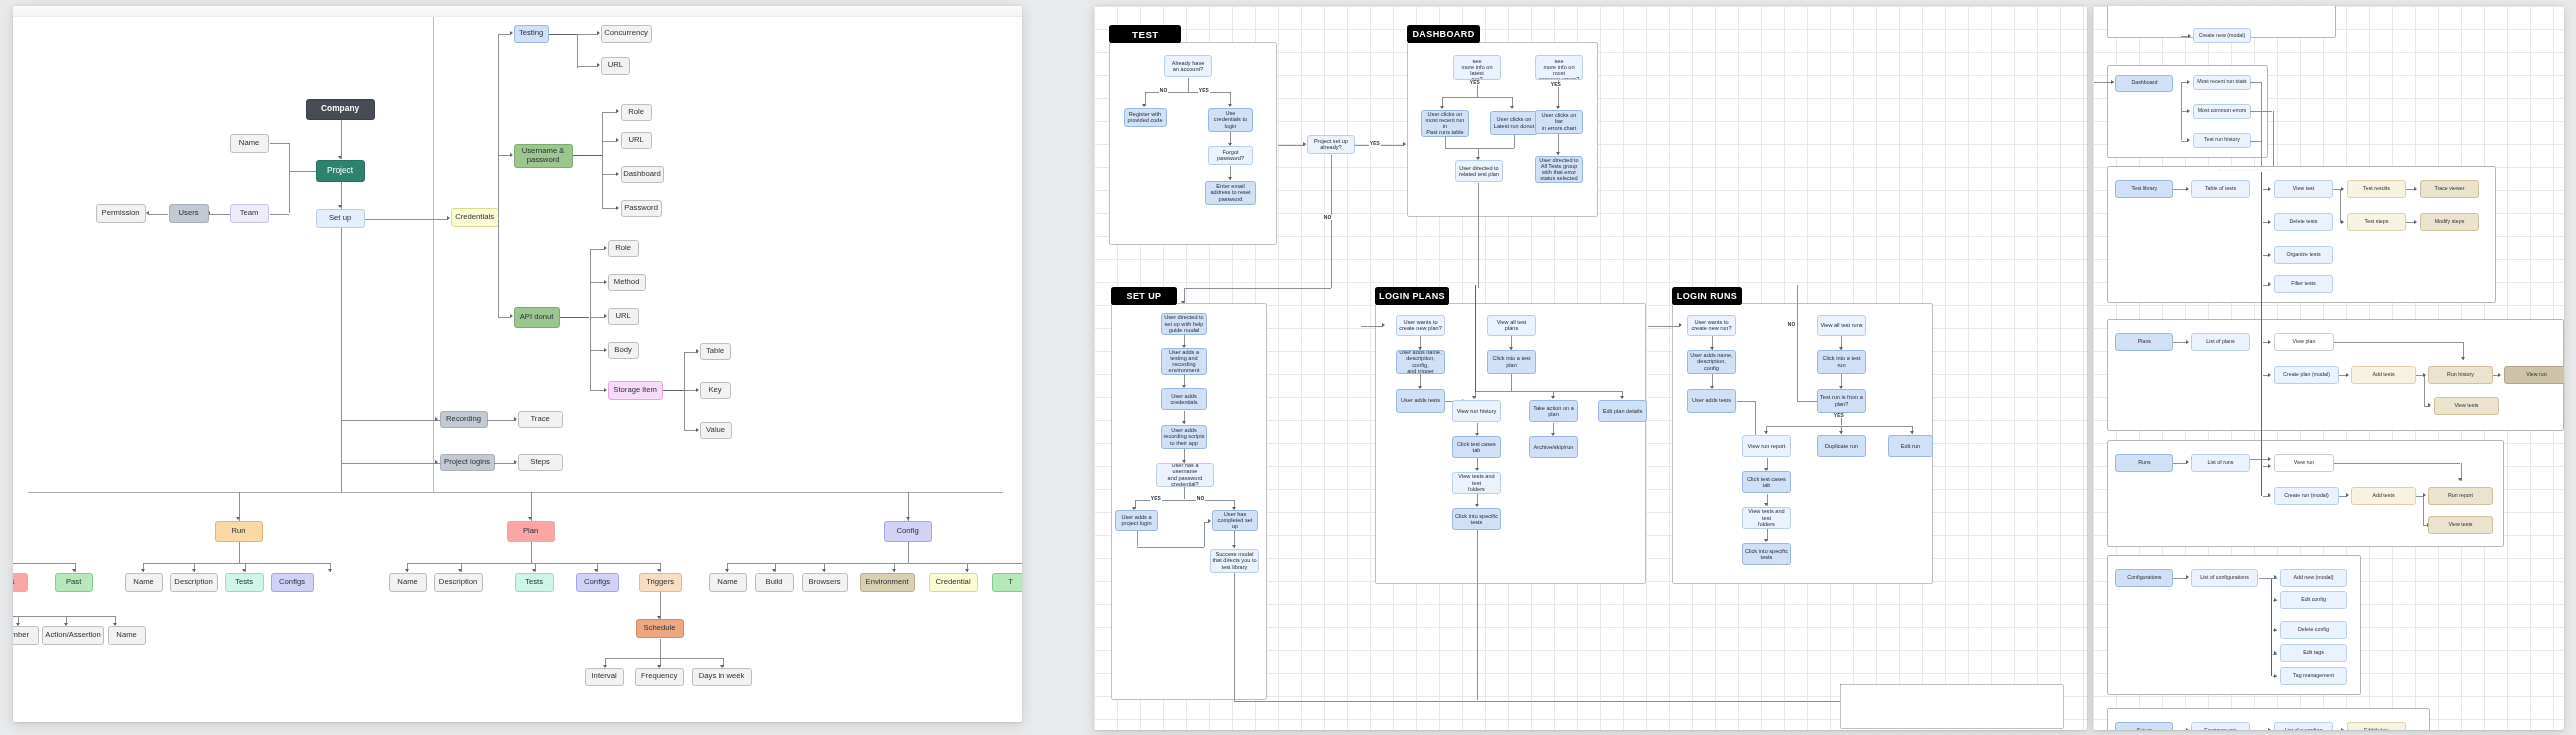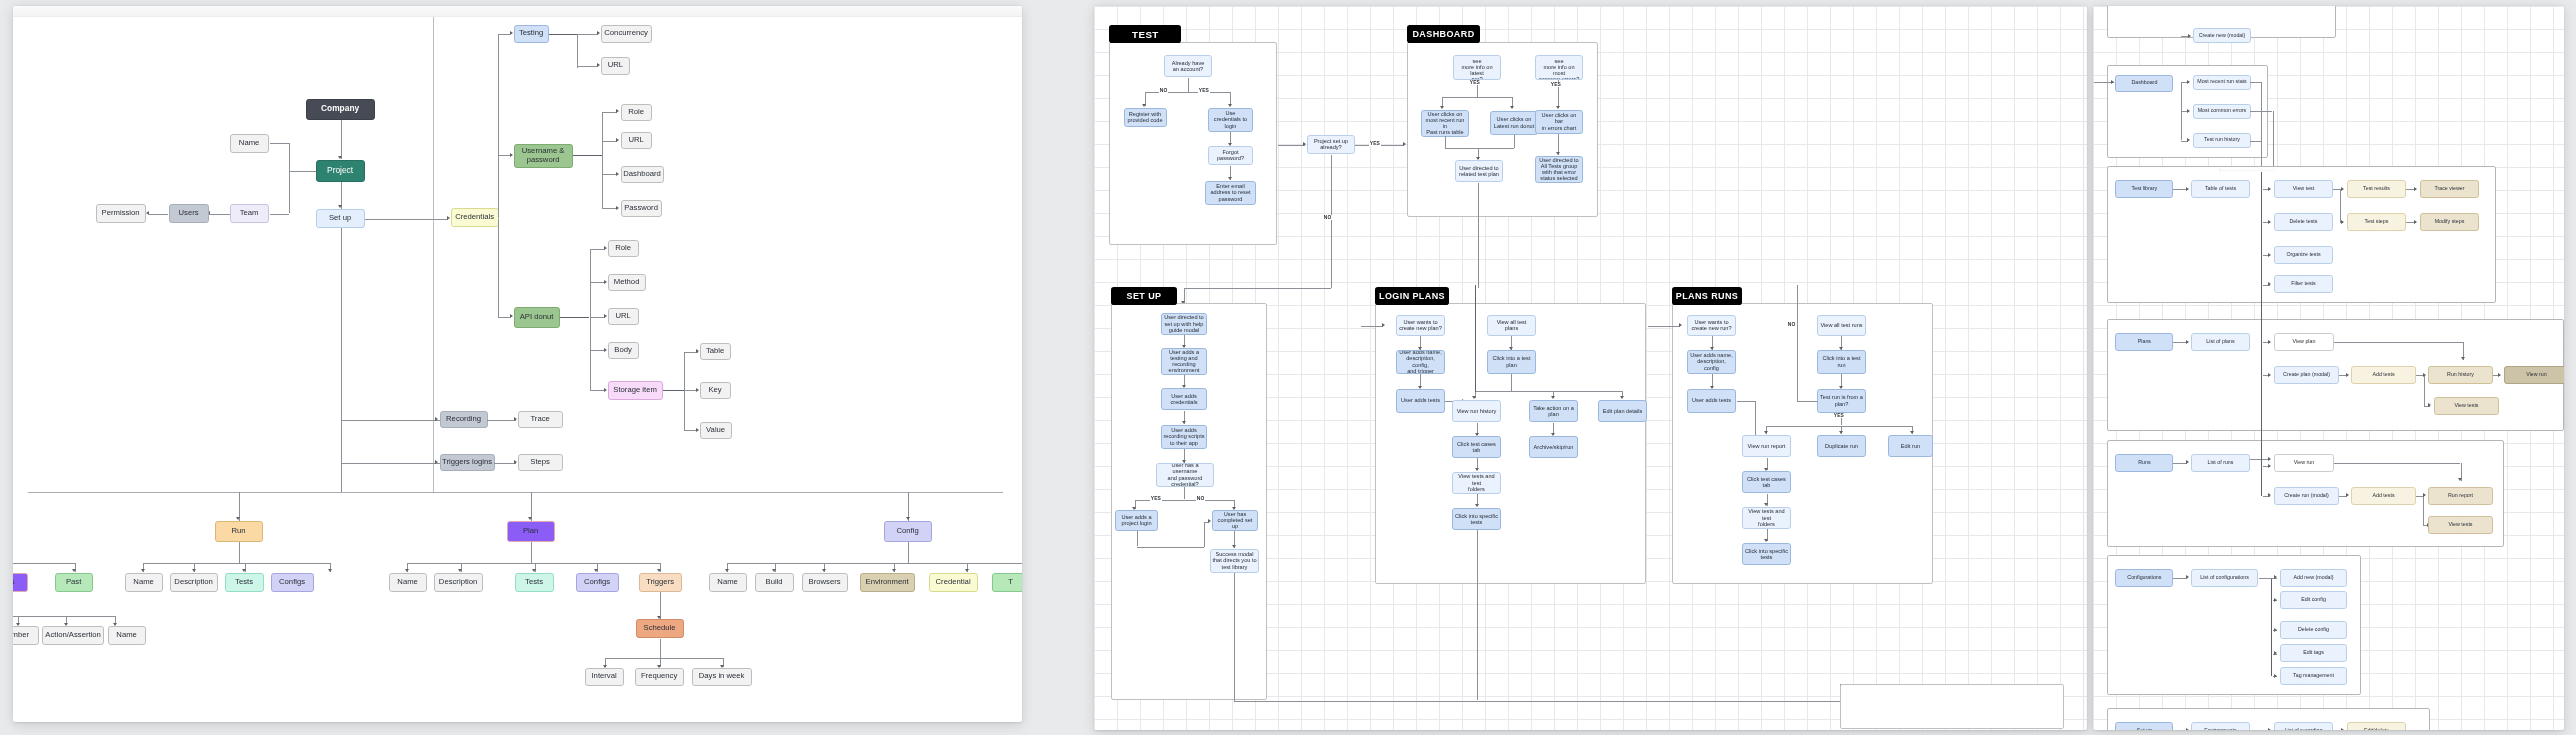--- a/index.html
+++ b/index.html
@@ -63,21 +63,21 @@
   .n-paleblue{background:#eaf2fd; border-color:#b9cfe9; }
   .n-yellow { background:#fbfbd3; border-color:#d9d98f; }
   .n-green  { background:#9cc68f; border-color:#7eac70; }
   .n-green2 { background:#b6e8b9; border-color:#86c98c; }
   .n-pink   { background:#f7dbf8; border-color:#dba9de; }
   .n-mint   { background:#cdf5e8; border-color:#93ddc6; }
   .n-periw  { background:#d2d2f7; border-color:#a5a5e0; }
   .n-orange { background:#fbd9a5; border-color:#dcb675; }
   .n-peach  { background:#f9ddc3; border-color:#ddb894; }
   .n-salmon { background:#eda882; border-color:#d18c66; }
-  .n-rose   { background:#8b5cf6; border-color:#e2aab0; }
+  .n-rose   { background:#fca5a5; border-color:#e2aab0; }
   .n-khaki  { background:#d8d0b0; border-color:#b8ad88; }
   .n-cream  { background:#f8f2e0; border-color:#ded2ac; }
   .n-cream2 { background:#ece3cf; border-color:#cfc09a; }
   .n-tan    { background:#cdc3a8; border-color:#b0a486; }
   .n-white  { background:#ffffff; border-color:#c9ccd1; }
 
   
   .frame {
     position:absolute;
     border:0.7px solid #b5b5b5;
@@ -228,21 +228,21 @@
 
       <div class="ln lh" style="left:328px;top:414px;width:100px;"></div>
       <div class="arrow ar-r" style="left:422px;top:411px;"></div>
       <div class="node n-slate" style="left:427px;top:405px;width:48px;height:17px;">Recording</div>
       <div class="ln lh" style="left:474px;top:414px;width:29.5px;"></div>
       <div class="arrow ar-r" style="left:501px;top:411px;"></div>
       <div class="node n-grey" style="left:505px;top:405px;width:45px;height:17px;">Trace</div>
 
       <div class="ln lh" style="left:328px;top:457px;width:100px;"></div>
       <div class="arrow ar-r" style="left:422px;top:454px;"></div>
-      <div class="node n-slate" style="left:427px;top:448px;width:55px;height:17px;">Triggers logins</div>
+      <div class="node n-slate" style="left:427px;top:448px;width:55px;height:17px;">Project logins</div>
       <div class="ln lh" style="left:481px;top:457px;width:22.4px;"></div>
       <div class="arrow ar-r" style="left:501px;top:454px;"></div>
       <div class="node n-grey" style="left:505px;top:448px;width:45px;height:17px;">Steps</div>
 
       <div class="ln lh" style="left:15.4px;top:486px;width:975px;background:#a8acb2;"></div>
 
       <div class="ln lv" style="left:226px;top:486px;height:29px;"></div>
       <div class="arrow ar-d" style="left:223px;top:511px;"></div>
       <div class="node n-orange" style="left:202px;top:515px;width:48px;height:21px;">Run</div>
       <div class="ln lv" style="left:226px;top:536px;height:21px;"></div>
@@ -533,21 +533,21 @@
 folders</div>
       <div class="ln lv" style="left:383px;top:488px;height:12.6px;"></div>
       <div class="arrow ar-d" style="left:381px;top:498px;"></div>
       <div class="node n-blue" style="left:358px;top:502px;width:49px;height:22.4px;">Click into specific
 tests</div>
       <div class="ln lv" style="left:383px;top:524px;height:170px;"></div>
 
       <div class="ln lv thick" style="left:381px;top:279px;height:107px;width:1.4px;"></div>
 
       <div class="frame plain" style="left:578px;top:297px;width:261px;height:281px;"></div>
-      <div class="sec-title" style="left:578px;top:281px;width:70px;height:18px;font-size:9px;">PLANS RUNS</div>
+      <div class="sec-title" style="left:578px;top:281px;width:70px;height:18px;font-size:9px;">LOGIN RUNS</div>
 
       <div class="ln lh" style="left:554px;top:320px;width:32px;"></div>
       <div class="arrow ar-r" style="left:585px;top:317px;"></div>
       <div class="node n-paleblue" style="left:593px;top:309px;width:49px;height:21px;">User wants to
 create new run?</div>
       <div class="ln lv" style="left:618px;top:330px;height:14px;"></div>
       <div class="arrow ar-d" style="left:616px;top:341px;"></div>
       <div class="node n-blue" style="left:593px;top:344px;width:49px;height:24px;">User adds name,
 description, config</div>
       <div class="ln lv" style="left:618px;top:368px;height:14px;"></div>

